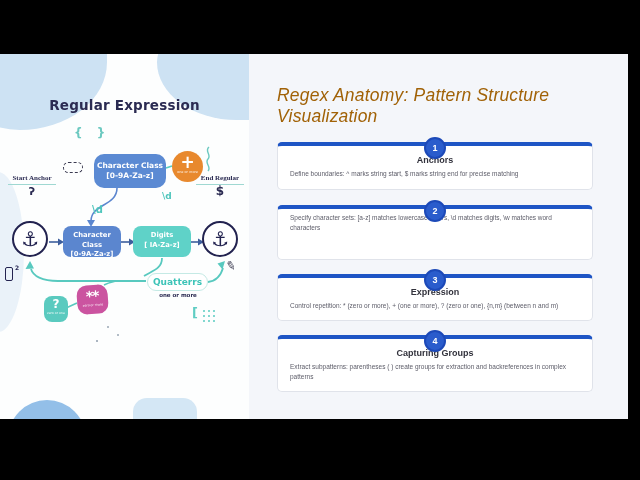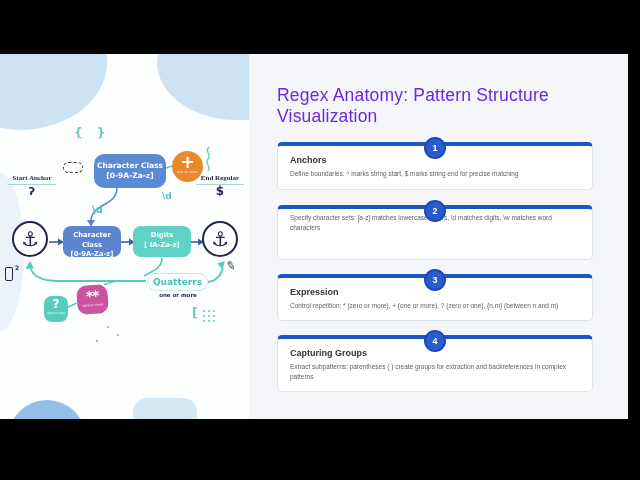--- a/index.html
+++ b/index.html
@@ -67,31 +67,31 @@
   .dot-grid{position:absolute;left:203px;top:256px;display:grid;grid-template-columns:repeat(3,5px);grid-auto-rows:5px;}
   .dot-grid i{width:1.8px;height:1.8px;border-radius:50%;background:#5fcdc3;}
   .flask{position:absolute;left:5px;top:213px;width:6px;height:12px;border:1.5px solid #232350;border-radius:2px;}
   .flask sup{position:absolute;left:9px;top:-4px;font-size:6px;color:#232350;font-weight:bold;}
   .pencil{position:absolute;left:226px;top:205px;font-size:12px;color:#3a3a50;transform:rotate(12deg);}
   .speck{position:absolute;border-radius:50%;background:#9aa7b5;}
 
   
   .right-panel{position:absolute;left:249px;top:0;width:379px;height:100%;background:#f4f6fa;overflow:hidden;}
   .rp-title{position:absolute;left:28px;top:31px;width:310px;font-size:17.5px;line-height:21px;
-            color:#6d28d9;font-weight:500;letter-spacing:.2px;}
+            color:#a16207;font-weight:500;letter-spacing:.2px;font-style:italic;}
   .card{position:absolute;left:28px;width:316px;background:#fff;border:1px solid #e0e3ea;
         border-top:4px solid #1e55c5;border-radius:5px;box-sizing:border-box;}
   .card-1{top:88px;height:48px;}
   .card-2{top:151px;height:55px;}
   .card-3{top:220px;height:47px;}
   .card-4{top:281px;height:57px;}
   .badge{position:absolute;left:50%;top:-9px;transform:translateX(-50%);width:22px;height:22px;
          border-radius:50%;background:#2a5ccc;border:2px solid #1c49b8;color:#fff;font-size:9px;
          font-weight:bold;display:flex;align-items:center;justify-content:center;box-sizing:border-box;}
-  .card-title{font-size:9px;font-weight:bold;color:#32323c;margin:9px 12px 0;}
+  .card-title{font-size:9px;font-weight:bold;color:#32323c;margin:9px 12px 0;text-align:center;}
   .card-desc{font-size:6.5px;color:#5c5c68;margin:4px 12px 7px;line-height:1.6;}
 </style>
 </head>
 <body>
 
 <div class="stage">
 
   <div class="left-panel">
     <div class="blob blob-tl"></div>
     <div class="blob blob-tr"></div>
@@ -111,20 +111,21 @@
       <path d="M198,184.5 l6,3.5 -6,3.5 z" fill="#3d5e9d"></path>
       <path d="M31,215 C33,222 42,227 58,227 L146,227" stroke="#58c9bf" stroke-width="1.8" fill="none"></path>
       <path d="M30,207 l-4.5,8 8.5,-0.5 z" fill="#58c9bf"></path>
       <path d="M162,204 C162,215 152,217 144,222" stroke="#58c9bf" stroke-width="1.8" fill="none"></path>
       <path d="M208,228 C216,227 221,221 223,214" stroke="#58c9bf" stroke-width="1.8" fill="none"></path>
       <path d="M225,207 l-7.5,2.5 5,6 z" fill="#58c9bf"></path>
       <path d="M104,231 C110,228 113,228 116,227" stroke="#58c9bf" stroke-width="1.6" fill="none"></path>
       <path d="M66,254 L77,249" stroke="#58c9bf" stroke-width="1.6" fill="none"></path>
     </svg>
 
+    <div class="rx-title">Regular Expression</div>
     <div class="braces">{ }</div>
     <svg class="squiggle" width="10" height="26">
       <path d="M6,1 C1,5 9,9 5,13 C1,17 9,21 5,25" stroke="#6cc9c0" stroke-width="1.4" fill="none"></path>
     </svg>
     <div class="dashed-pill"></div>
 
     <div class="node top-box">
       <div>Character Class</div>
       <div>[0-9A-Za-z]</div>
     </div>

